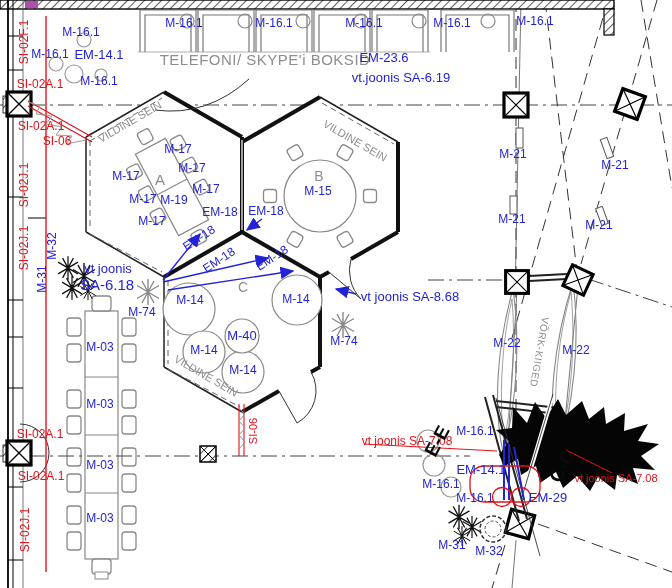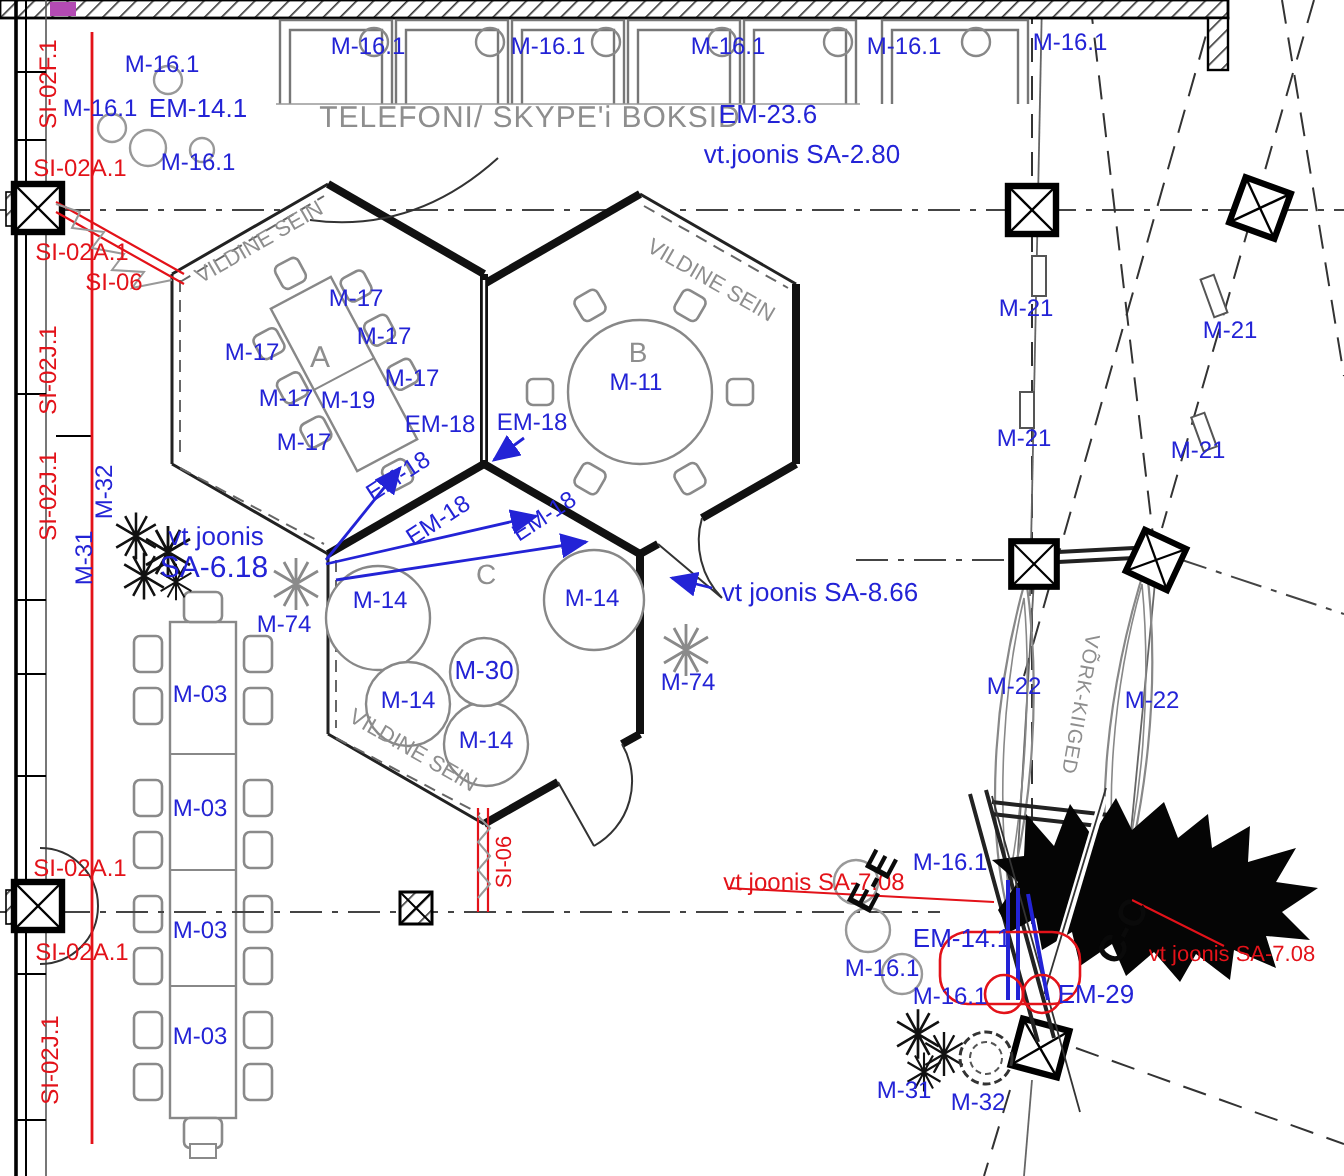--- a/index.html
+++ b/index.html
@@ -314,21 +314,21 @@
 </svg>
 
 <div>
   <div class="lbl" style="left:184px;top:23px">M-16.1</div>
   <div class="lbl" style="left:274px;top:23px">M-16.1</div>
   <div class="lbl" style="left:364px;top:23px">M-16.1</div>
   <div class="lbl" style="left:452px;top:23px">M-16.1</div>
   <div class="lbl" style="left:535px;top:21px">M-16.1</div>
   <div class="lbl lg" style="left:265px;top:59px;font-size:15px;letter-spacing:.5px">TELEFONI/ SKYPE'i BOKSID</div>
   <div class="lbl" style="left:384px;top:57px;font-size:13px">EM-23.6</div>
-  <div class="lbl" style="left:401px;top:77px;font-size:13px">vt.joonis SA-2.80</div>
+  <div class="lbl" style="left:401px;top:77px;font-size:13px">vt.joonis SA-6.19</div>
   <div class="lbl" style="left:81px;top:32px">M-16.1</div>
   <div class="lbl" style="left:50px;top:54px">M-16.1</div>
   <div class="lbl" style="left:99px;top:54px;font-size:13px">EM-14.1</div>
   <div class="lbl lr" style="left:40px;top:84px">SI-02A.1</div>
   <div class="lbl" style="left:99px;top:81px">M-16.1</div>
   <div class="lbl lr" style="left:41px;top:126px">SI-02A.1</div>
   <div class="lbl lr" style="left:57px;top:141px">SI-06</div>
   <div class="lbl lr" style="left:24px;top:42px;transform:translate(-50%,-50%) rotate(-90deg)">SI-02F.1</div>
   <div class="lbl lr" style="left:24px;top:185px;transform:translate(-50%,-50%) rotate(-90deg)">SI-02J.1</div>
   <div class="lbl lr" style="left:24px;top:248px;transform:translate(-50%,-50%) rotate(-90deg)">SI-02J.1</div>
@@ -345,31 +345,31 @@
   <div class="lbl lg" style="left:160px;top:179px;font-size:15px">A</div>
   <div class="lbl" style="left:220px;top:212px">EM-18</div>
   <div class="lbl" style="left:266px;top:211px">EM-18</div>
   <div class="lbl" style="left:199px;top:238px;transform:translate(-50%,-50%) rotate(-33deg)">EM-18</div>
   <div class="lbl" style="left:219px;top:260px;transform:translate(-50%,-50%) rotate(-33deg)">EM-18</div>
   <div class="lbl" style="left:272px;top:258px;transform:translate(-50%,-50%) rotate(-33deg)">EM-18</div>
   <div class="lbl" style="left:108px;top:268px;font-size:13px">vt joonis</div>
   <div class="lbl" style="left:107px;top:284px;font-size:15px">SA-6.18</div>
   <div class="lbl lg" style="left:355px;top:141px;font-size:11px;transform:translate(-50%,-50%) rotate(30deg)">VILDINE SEIN</div>
   <div class="lbl lg" style="left:319px;top:176px;font-size:14px">B</div>
-  <div class="lbl" style="left:318px;top:191px">M-11</div>
+  <div class="lbl" style="left:318px;top:191px">M-15</div>
   <div class="lbl lg" style="left:243px;top:287px;font-size:14px">C</div>
   <div class="lbl" style="left:190px;top:300px">M-14</div>
   <div class="lbl" style="left:296px;top:299px">M-14</div>
-  <div class="lbl" style="left:242px;top:335px;font-size:13px">M-30</div>
+  <div class="lbl" style="left:242px;top:335px;font-size:13px">M-40</div>
   <div class="lbl" style="left:204px;top:350px">M-14</div>
   <div class="lbl" style="left:243px;top:370px">M-14</div>
   <div class="lbl lg" style="left:206px;top:376px;font-size:11px;transform:translate(-50%,-50%) rotate(30deg)">VILDINE SEIN</div>
   <div class="lbl" style="left:142px;top:312px">M-74</div>
   <div class="lbl" style="left:344px;top:341px">M-74</div>
-  <div class="lbl" style="left:410px;top:296px;font-size:13px">vt joonis SA-8.66</div>
+  <div class="lbl" style="left:410px;top:296px;font-size:13px">vt joonis SA-8.68</div>
   <div class="lbl" style="left:100px;top:347px">M-03</div>
   <div class="lbl" style="left:100px;top:404px">M-03</div>
   <div class="lbl" style="left:100px;top:465px">M-03</div>
   <div class="lbl" style="left:100px;top:518px">M-03</div>
   <div class="lbl lr" style="left:40px;top:434px">SI-02A.1</div>
   <div class="lbl lr" style="left:41px;top:476px">SI-02A.1</div>
   <div class="lbl lr" style="left:25px;top:530px;transform:translate(-50%,-50%) rotate(-90deg)">SI-02J.1</div>
   <div class="lbl lr" style="left:253px;top:431px;font-size:11px;transform:translate(-50%,-50%) rotate(-90deg)">SI-06</div>
   <div class="lbl" style="left:513px;top:154px">M-21</div>
   <div class="lbl" style="left:615px;top:165px">M-21</div>

